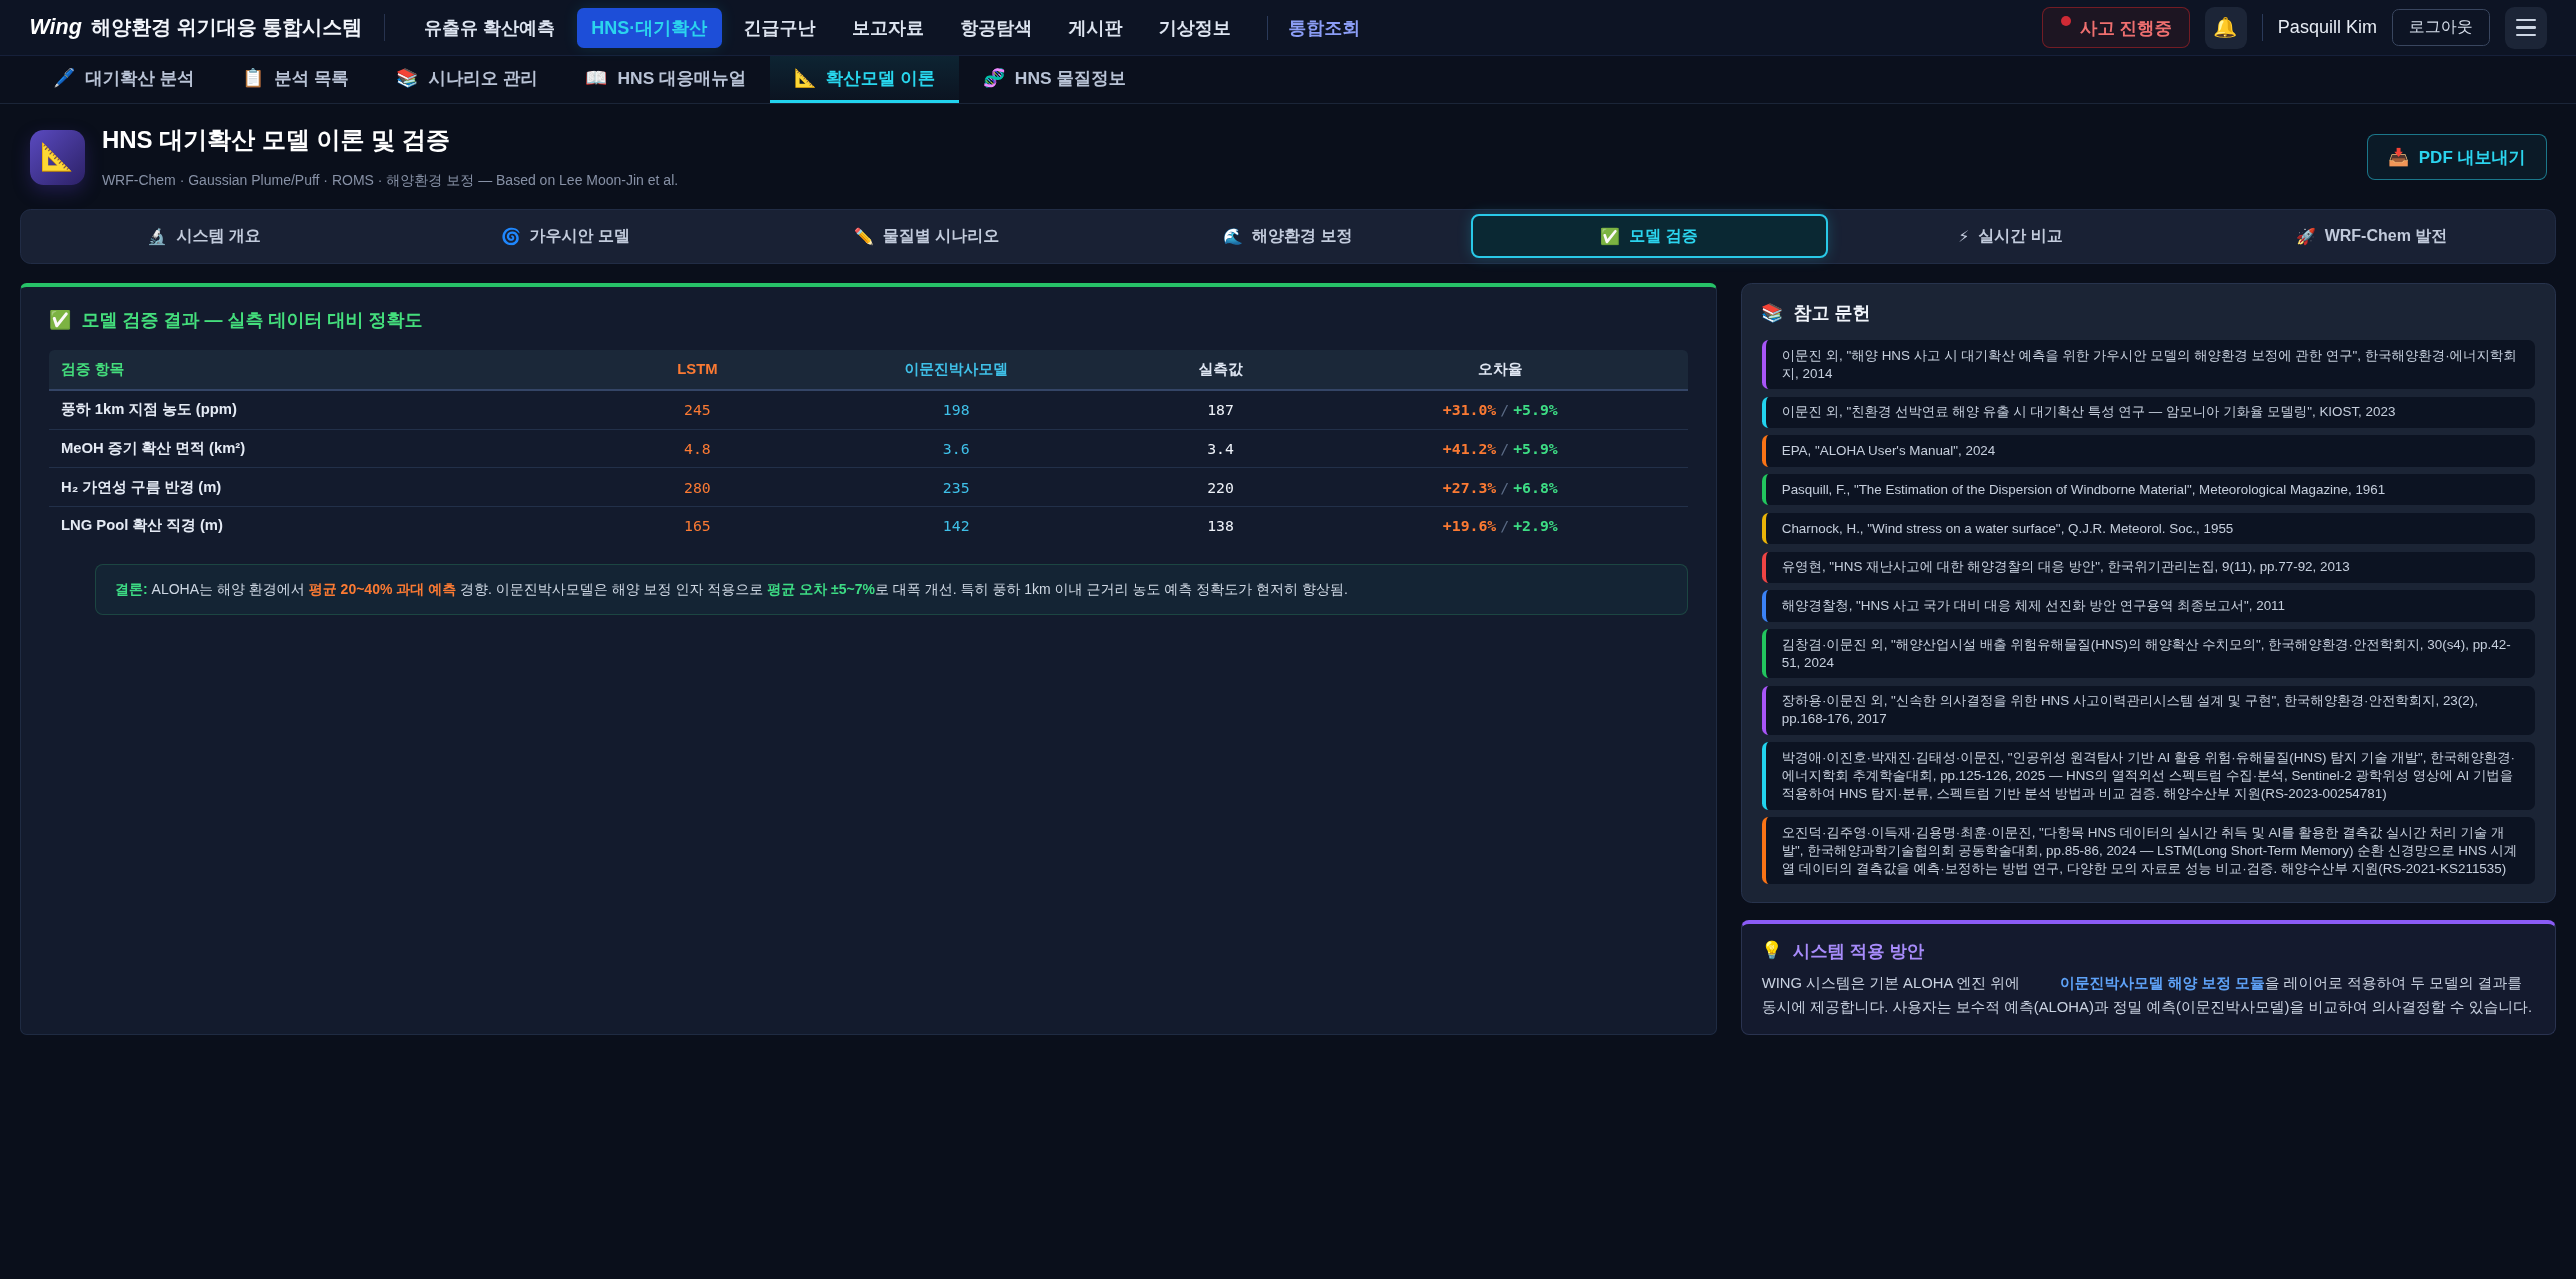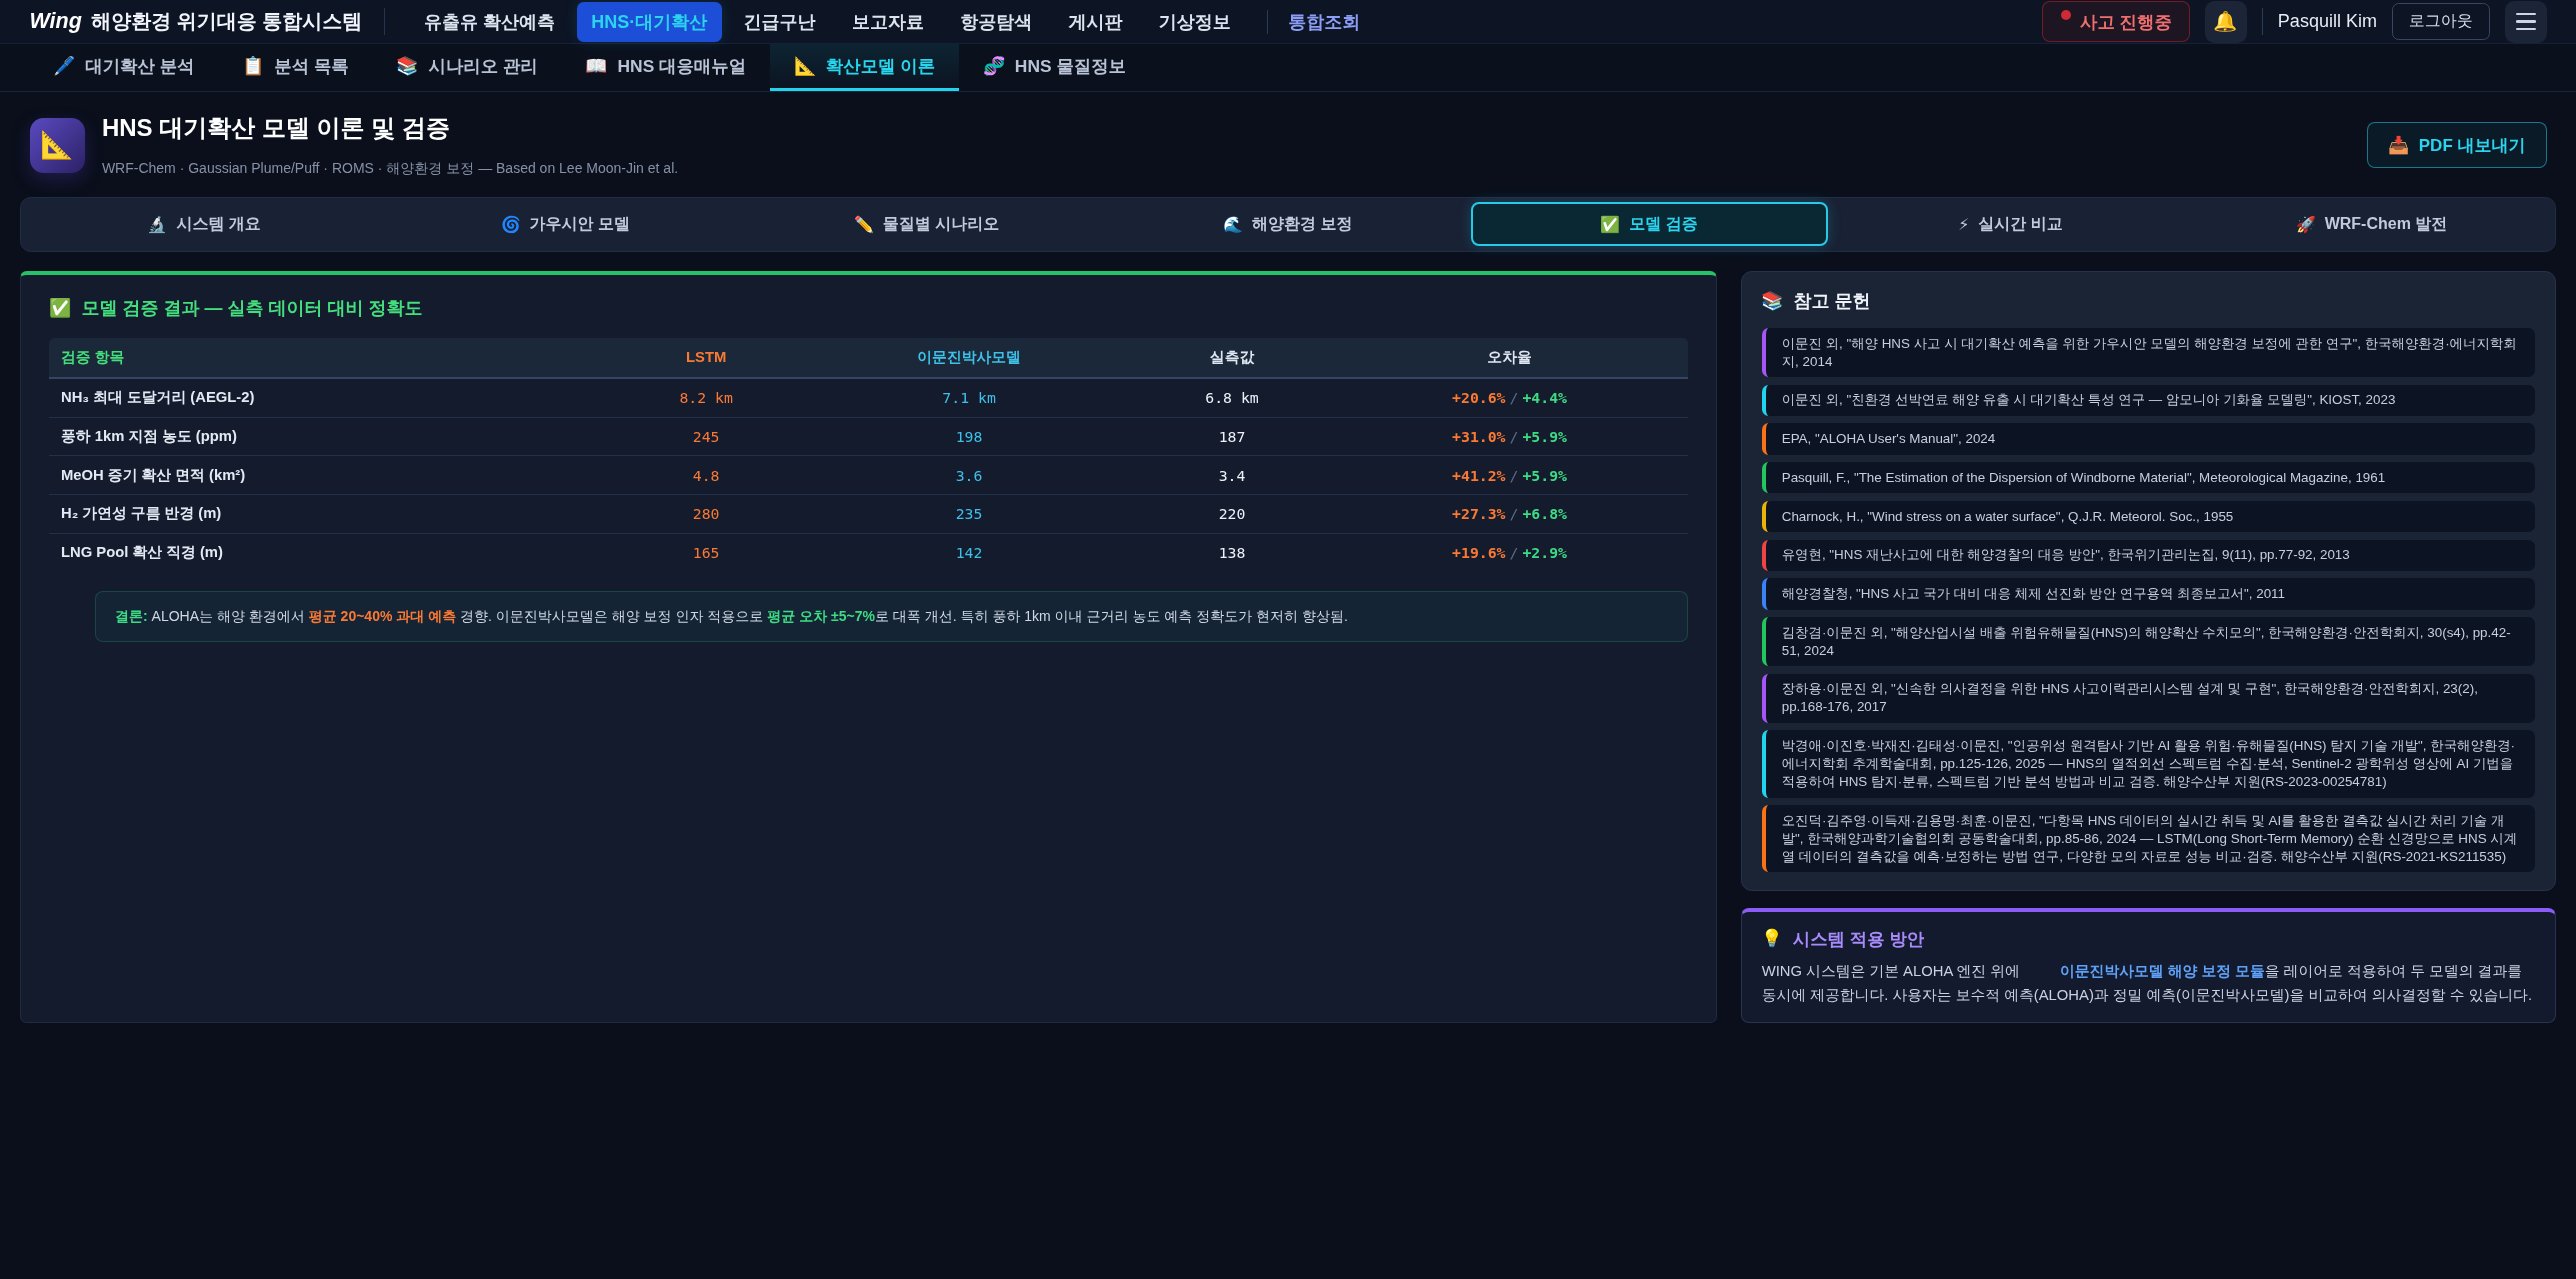--- a/index.html
+++ b/index.html
@@ -6,21 +6,21 @@
   html,body { width:2576px; height:1279px; overflow:hidden; }
   body {
     background:#0a0f1b;
     color:#e2e8f0;
     font-family:"Liberation Sans","DejaVu Sans",sans-serif;
   }
   .mono { font-family:"DejaVu Sans Mono",monospace; }
 
   
   .top-header {
-    height:44px; background:#0d1424; border-bottom:1.3px solid #16203a;
+    height:56px; background:#0d1424; border-bottom:1.3px solid #16203a;
     display:flex; align-items:center; padding:0 29.5px; gap:6.7px;
   }
   .logo { display:flex; align-items:center; gap:9.4px; font-size:20px; font-weight:800; color:#f2f5fb; white-space:nowrap; }
   .logo-mark { font-style:italic; font-weight:800; font-size:21.5px; color:#ffffff; }
   .logo-divider { width:1.3px; height:27px; background:#27334f; margin:0 17.4px 0 14.8px; }
   .main-nav { display:flex; align-items:center; gap:6.7px; }
   .nav-item {
     display:flex; align-items:center; padding:8px 14.8px; border-radius:6.7px;
     font-size:18px; font-weight:700; color:#dde4f0; cursor:pointer; white-space:nowrap;
   }
@@ -298,29 +298,20 @@
       <thead>
           <tr>
             <th class="c-item"><span>검증 항목</span></th>
             <th class="c-aloha"><span>LSTM</span></th>
             <th class="c-lee"><span>이문진박사모델</span></th>
             <th class="c-meas"><span>실측값</span></th>
             <th class="c-err"><span>오차율</span></th>
           </tr>
         </thead>
       <tbody>
-          <tr>
-    <td class="c-item">NH₃ 최대 도달거리 (AEGL-2)</td>
-    <td class="c-aloha mono">8.2 km</td>
-    <td class="c-lee mono">7.1 km</td>
-    <td class="c-meas mono">6.8 km</td>
-    <td class="c-err mono">
-      <span class="err-a">+20.6%</span><span class="err-sep">/</span><span class="err-l">+4.4%</span>
-    </td>
-  </tr>
           <tr>
     <td class="c-item">풍하 1km 지점 농도 (ppm)</td>
     <td class="c-aloha mono">245</td>
     <td class="c-lee mono">198</td>
     <td class="c-meas mono">187</td>
     <td class="c-err mono">
       <span class="err-a">+31.0%</span><span class="err-sep">/</span><span class="err-l">+5.9%</span>
     </td>
   </tr>
           <tr>

